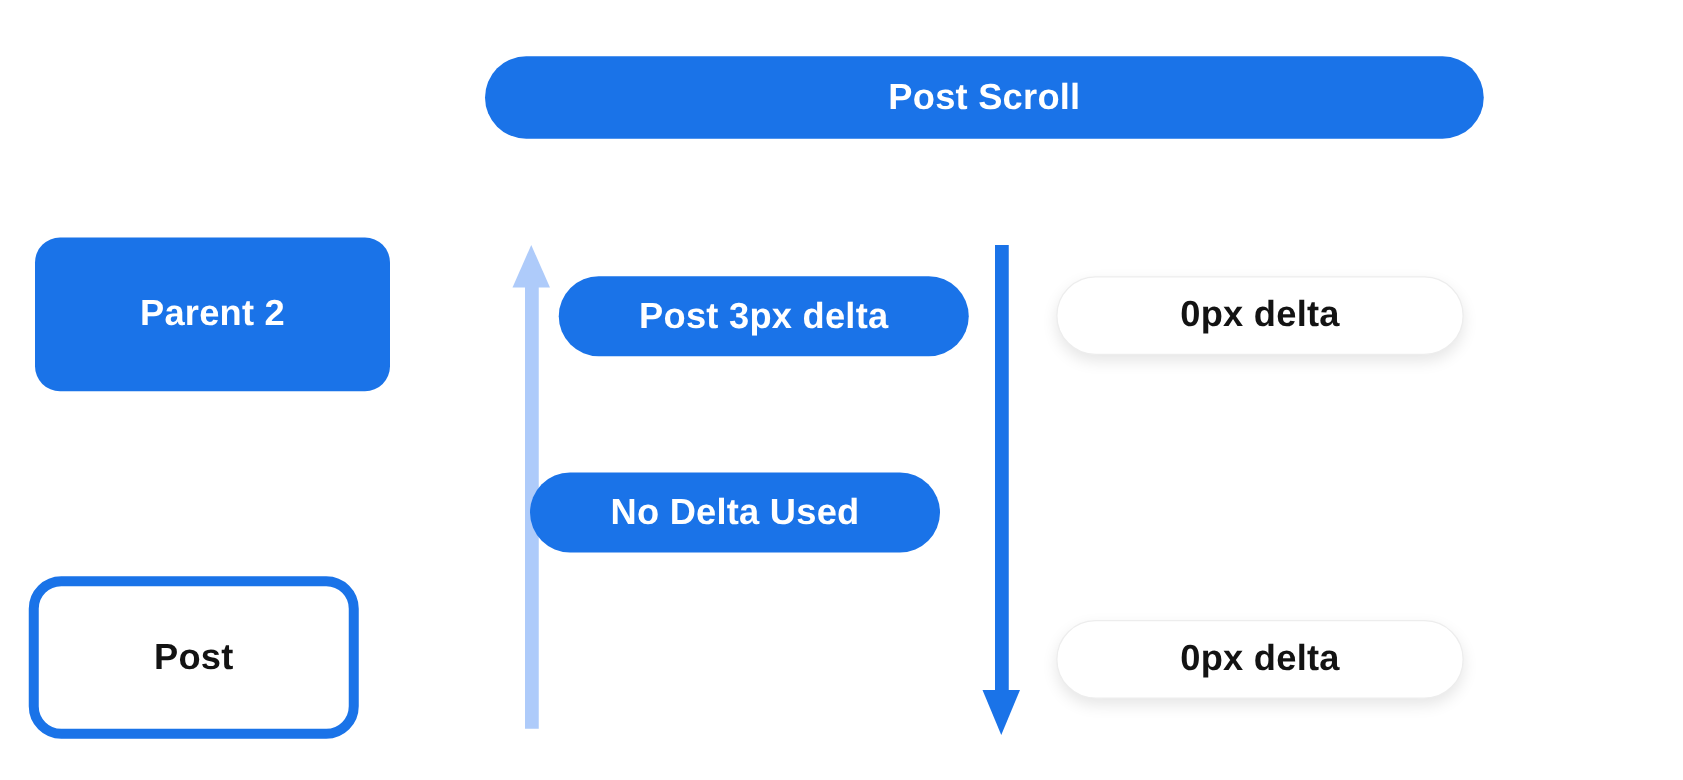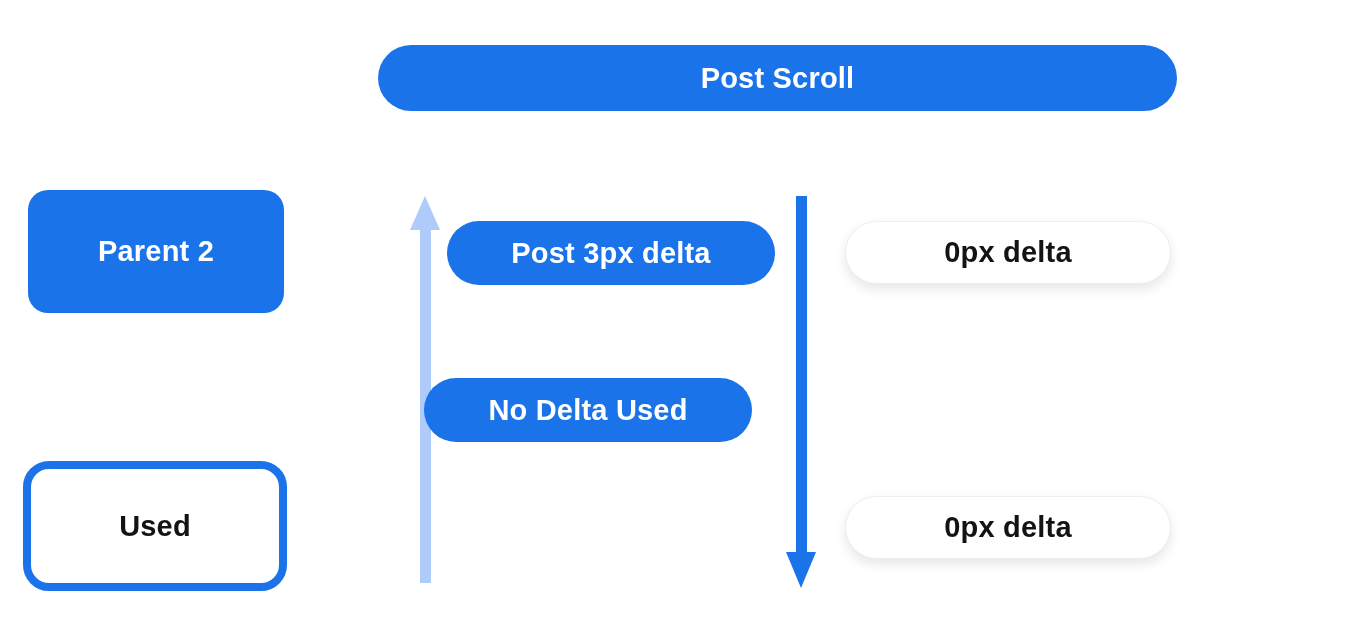--- a/index.html
+++ b/index.html
@@ -24,26 +24,26 @@
     display:flex;align-items:center;justify-content:center;
     box-sizing:border-box;
     font-weight:700;
     letter-spacing:.2px;
   }
   .blue-fill{
     background:var(--primary-blue);
     color:var(--text-on-blue);
   }
   .header-pill{
-    left:378px;top:45px;width:799px;height:66px;
+    left:388px;top:45px;width:799px;height:66px;
     border-radius:33px;
     font-size:29px;
   }
   .parent-box{
-    left:28px;width:256px;height:123px;
+    left:28px;width:284px;height:123px;
     border-radius:20px;
     font-size:29px;
   }
   .parent-box.p2{top:190px;}
   .parent-box.p1{top:327px;}
   .child-box{
     left:23px;top:461px;width:264px;height:130px;
     background:var(--surface);
     border:8px solid var(--primary-blue);
     border-radius:26px;
@@ -86,21 +86,21 @@
 <div class="canvas">
 
   <div class="pill blue-fill header-pill">
     <span>Post Scroll</span>
   </div>
 
   <div class="box blue-fill parent-box p2">
     <span>Parent 2</span>
   </div>
   <div class="box child-box">
-    <span>Used</span>
+    <span>Post</span>
   </div>
 
   <div class="arrow arrow-up">
     <div class="head"></div>
     <div class="shaft"></div>
   </div>
 
   <div class="arrow arrow-down">
     <div class="shaft"></div>
     <div class="head"></div>

